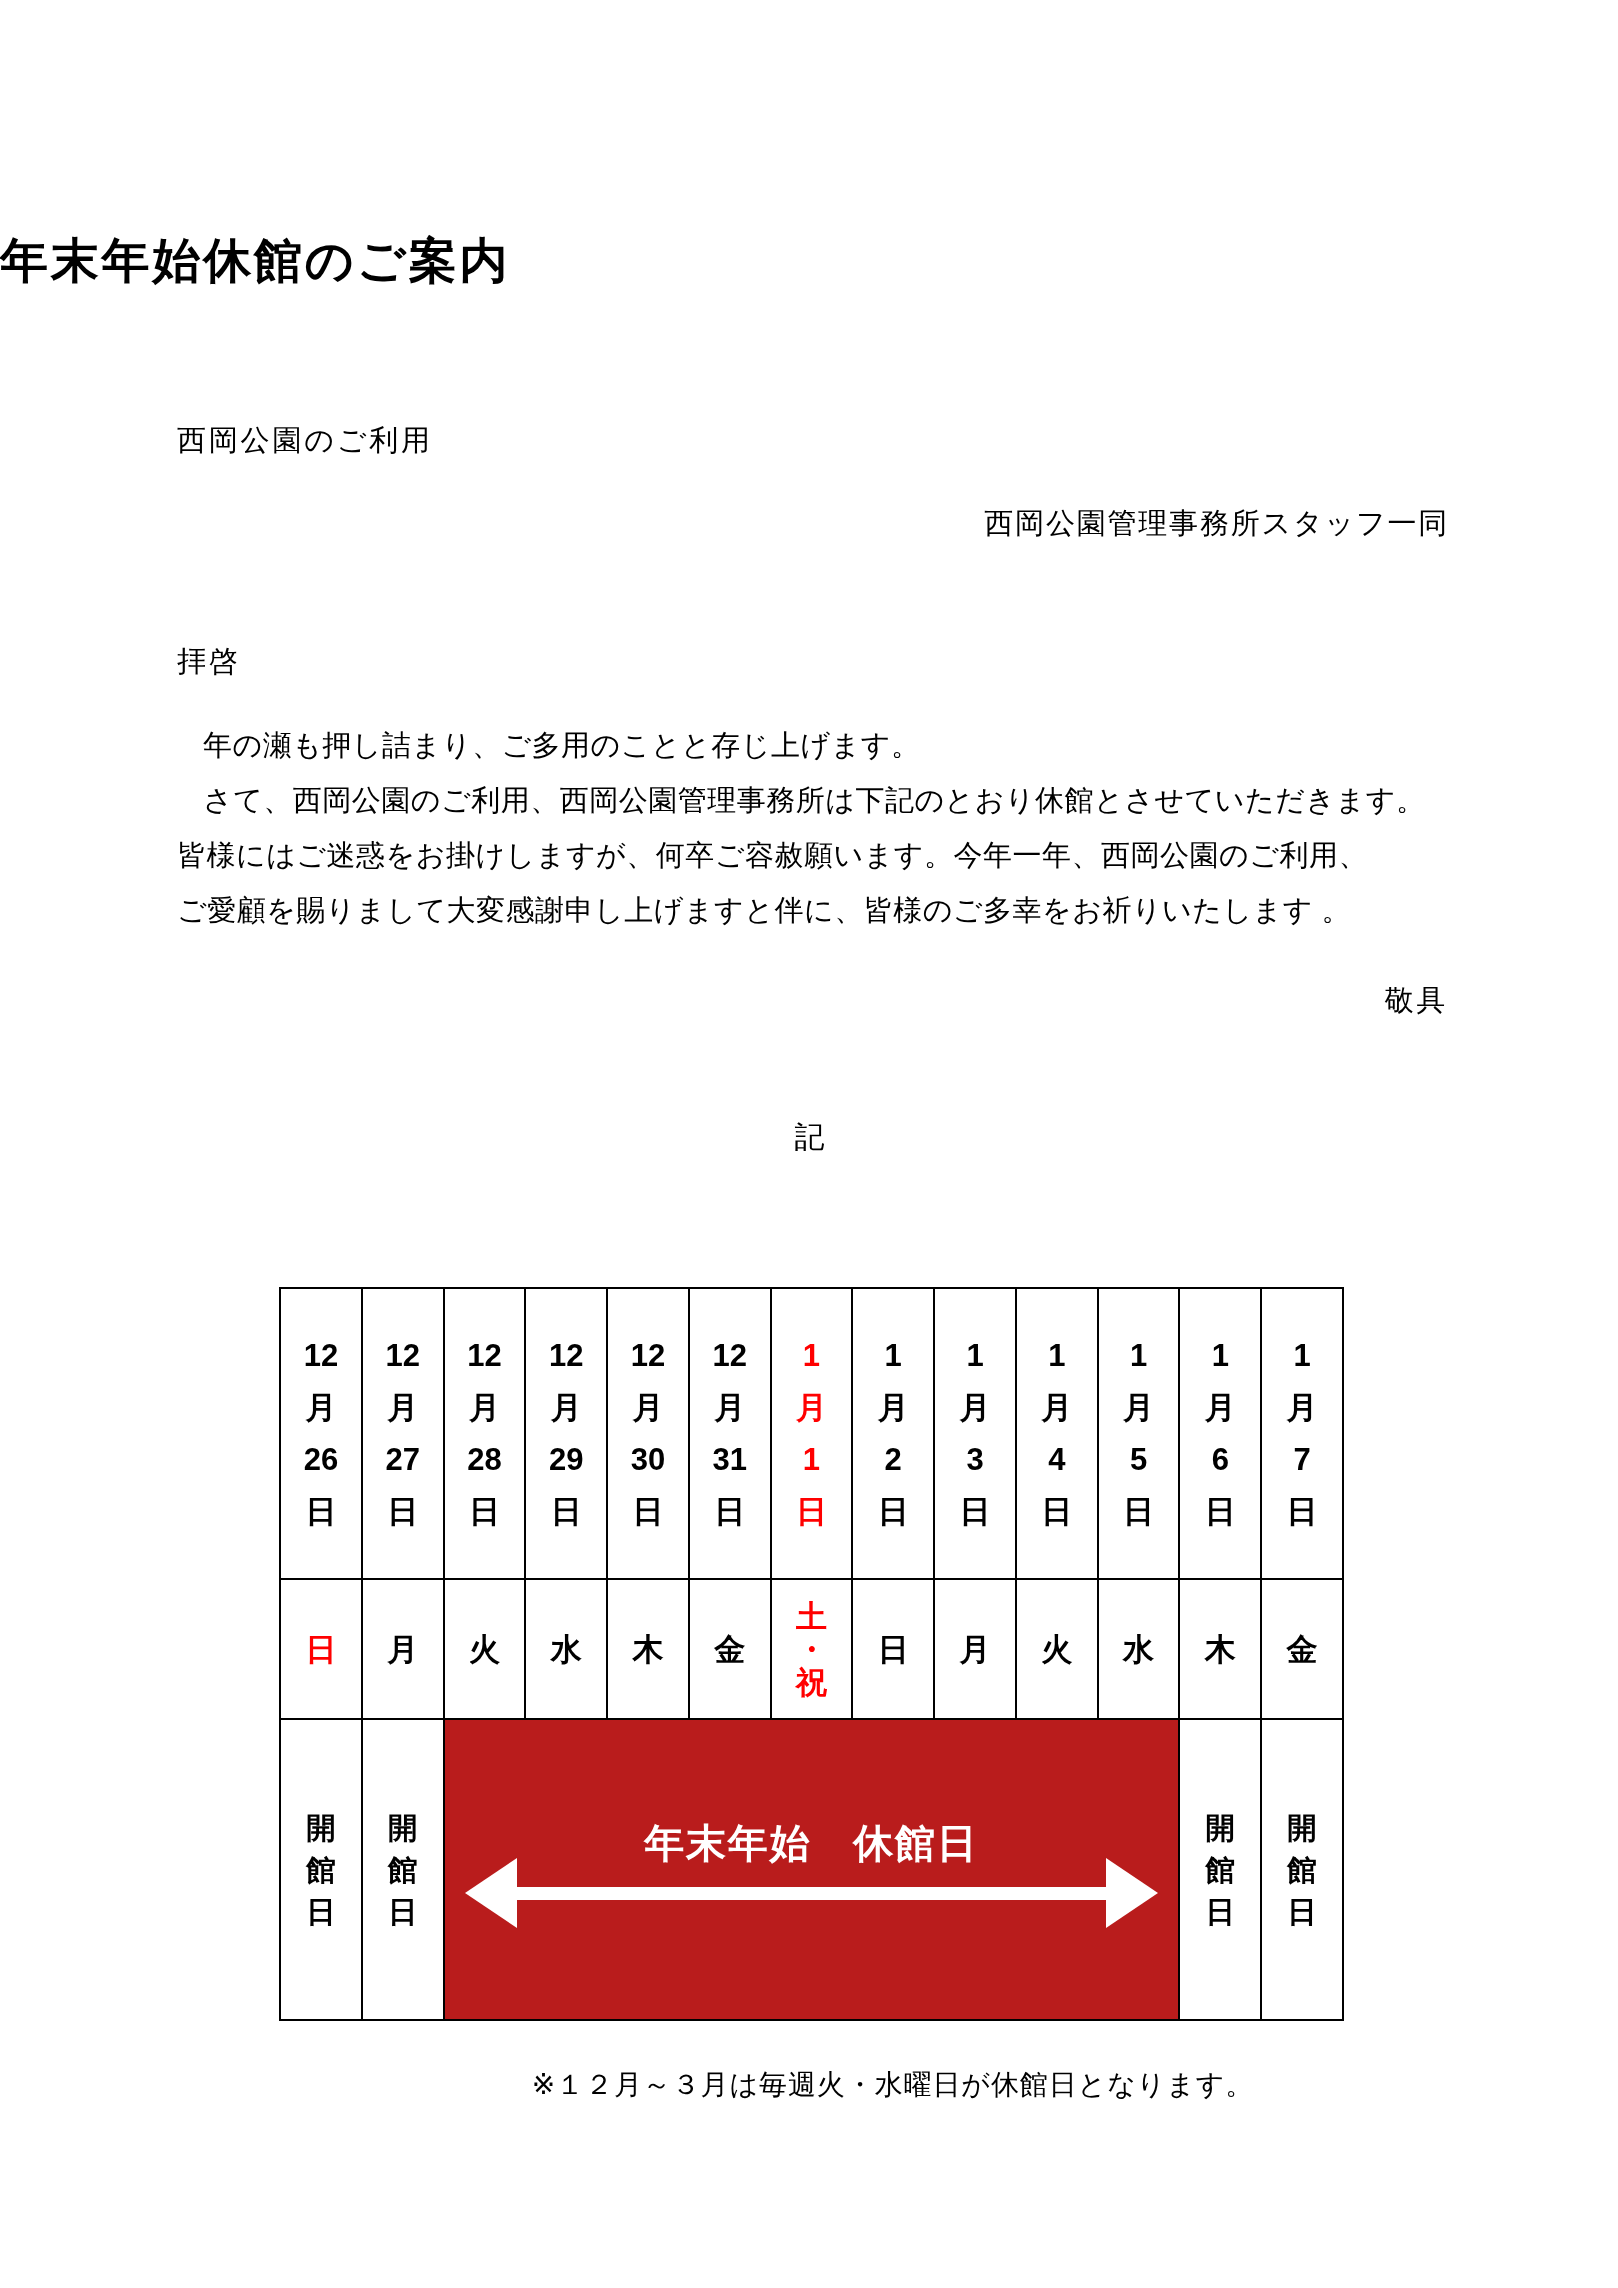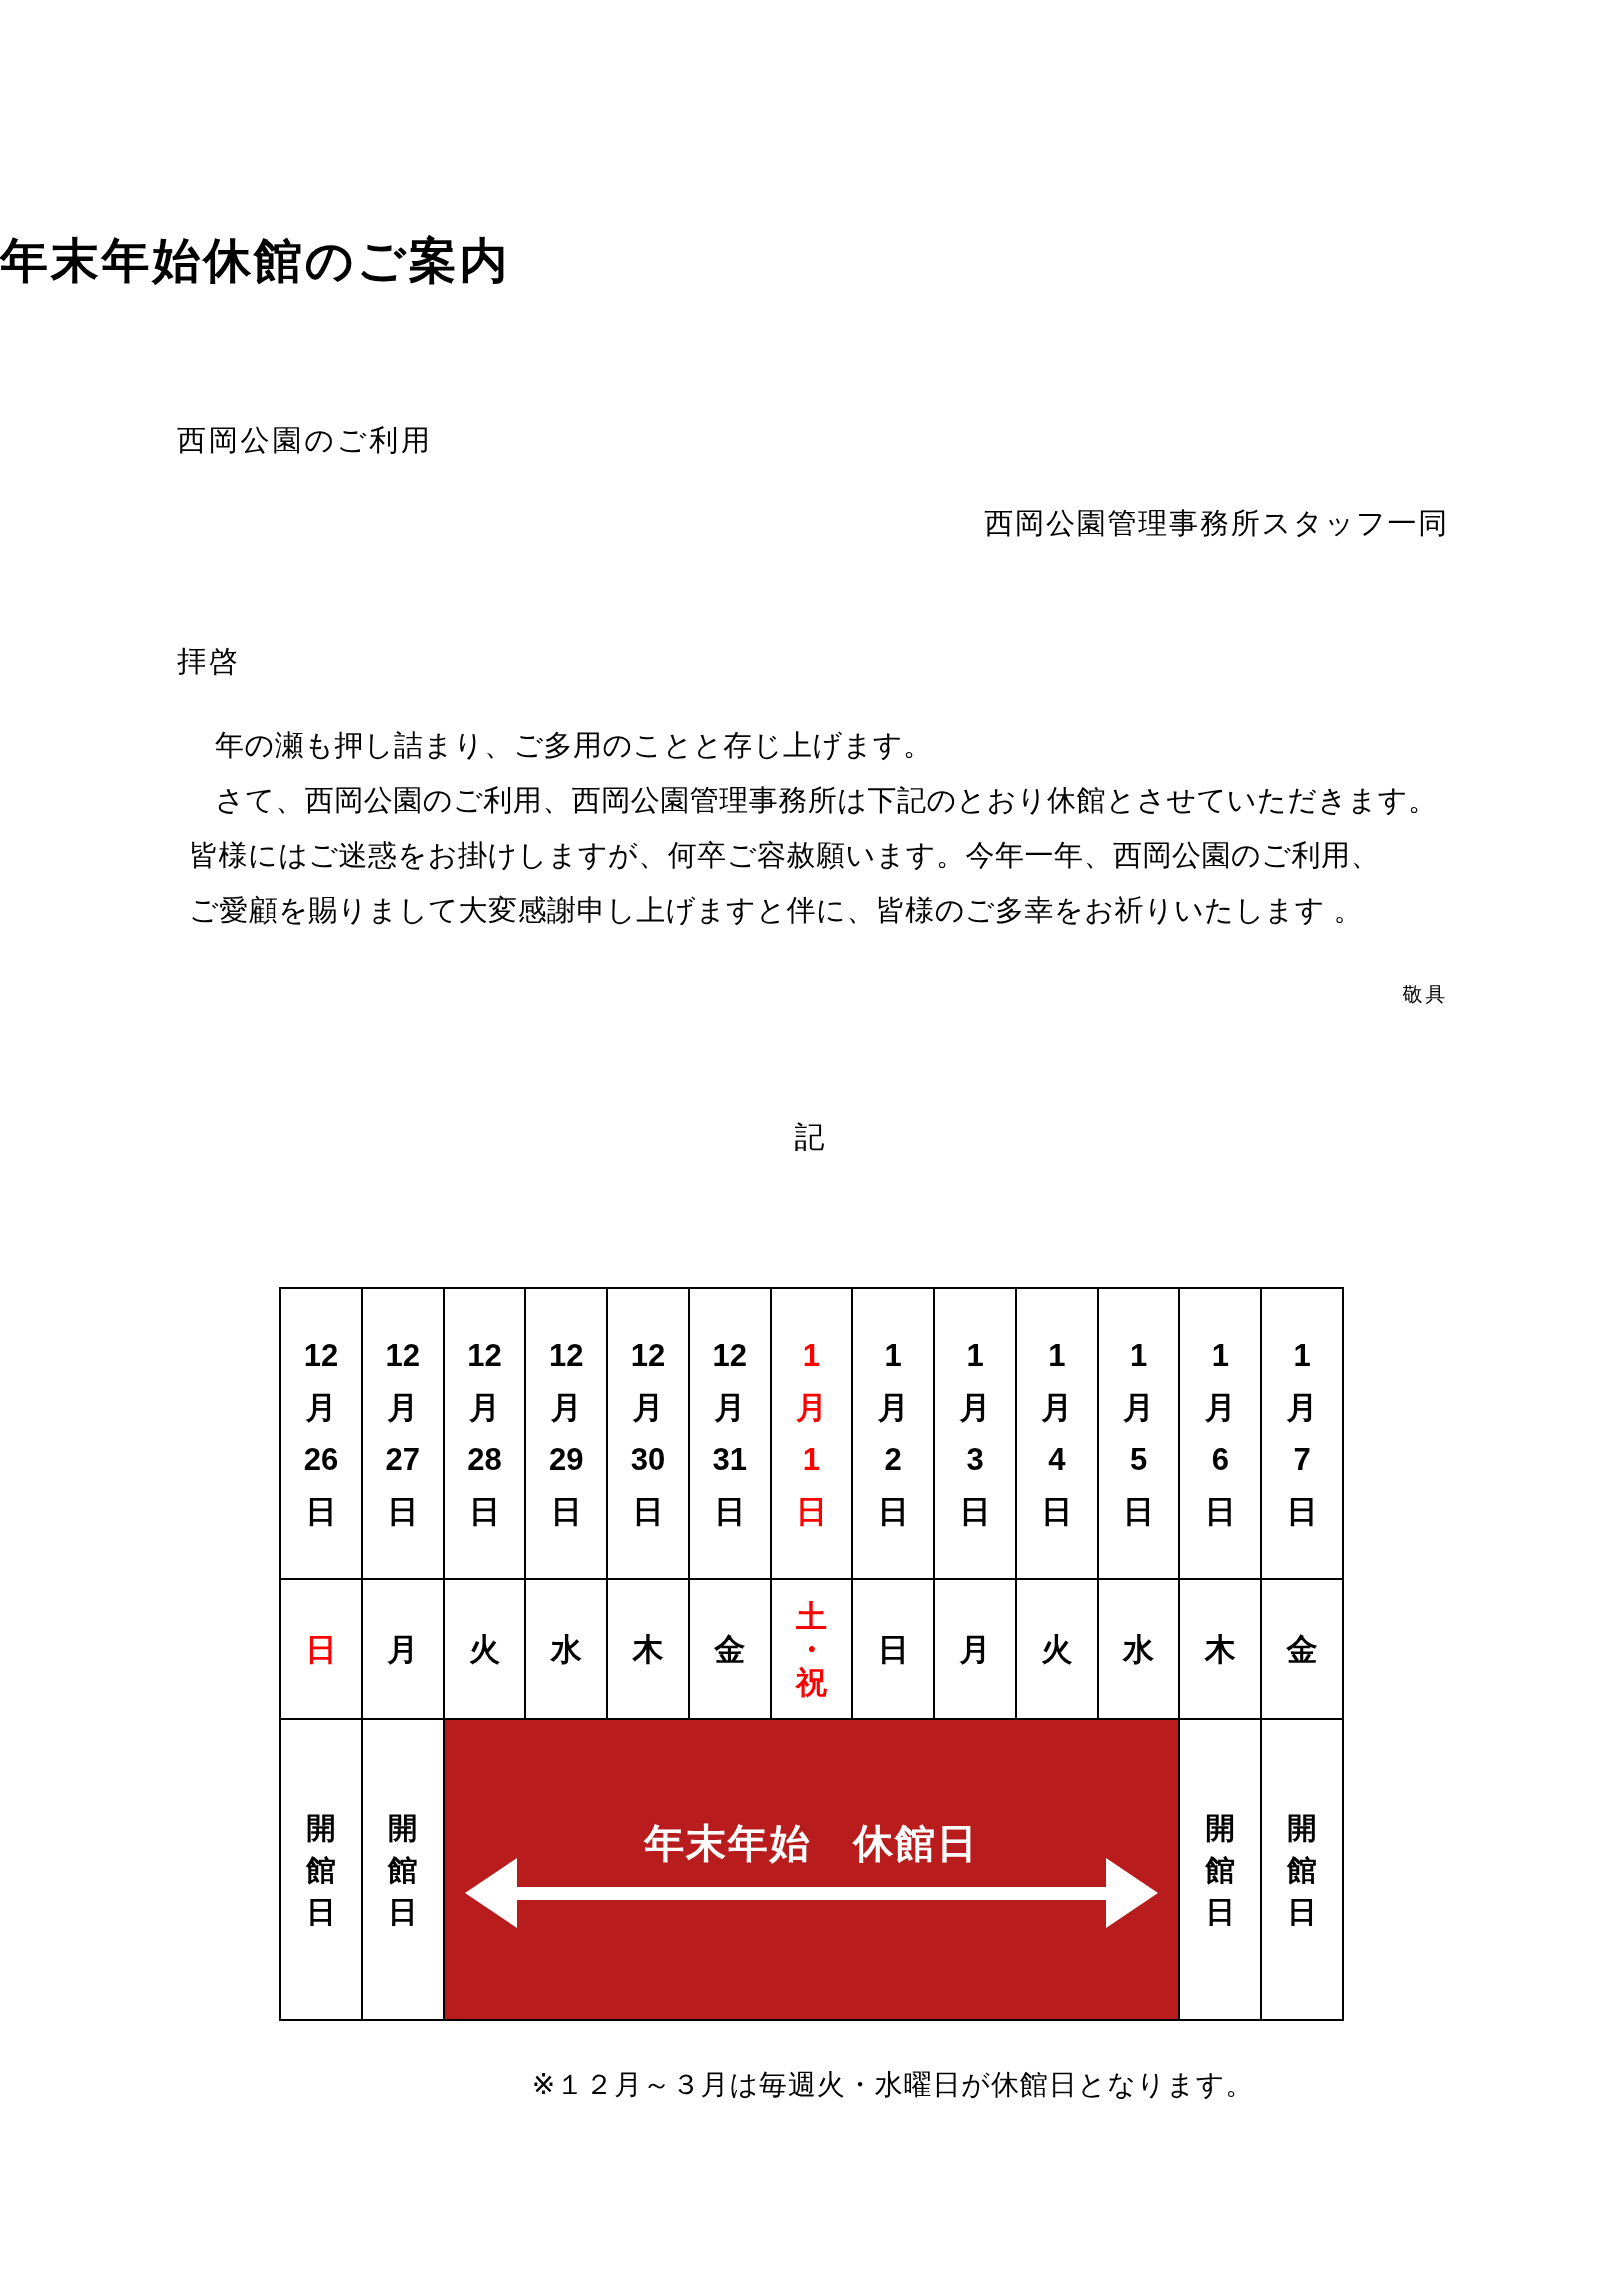--- a/index.html
+++ b/index.html
@@ -26,25 +26,25 @@
     font-size:29px;letter-spacing:1.8px;
   }
   .salutation{
     position:absolute;top:629px;left:177px;
     font-size:29px;letter-spacing:2.8px;margin-top:13px;
   }
   .body-block{
     position:absolute;top:718px;left:177px;right:138px;
     font-size:29px;line-height:55px;letter-spacing:0.5px;
   }
-  .body-line{white-space:nowrap;margin-left:12px;}
+  .body-line{white-space:nowrap;}
   .body-line.indent{padding-left:26px;}
   .closing{
     position:absolute;top:981px;right:171px;
-    font-size:20px;letter-spacing:2.8px;
+    font-size:29px;letter-spacing:2.8px;
   }
   .record-marker{
     position:absolute;top:1117px;left:0;right:0;
     text-align:center;
     font-size:30px;
   }
   
   table.calendar{
     position:absolute;top:1287px;left:279px;
     width:1065px;

